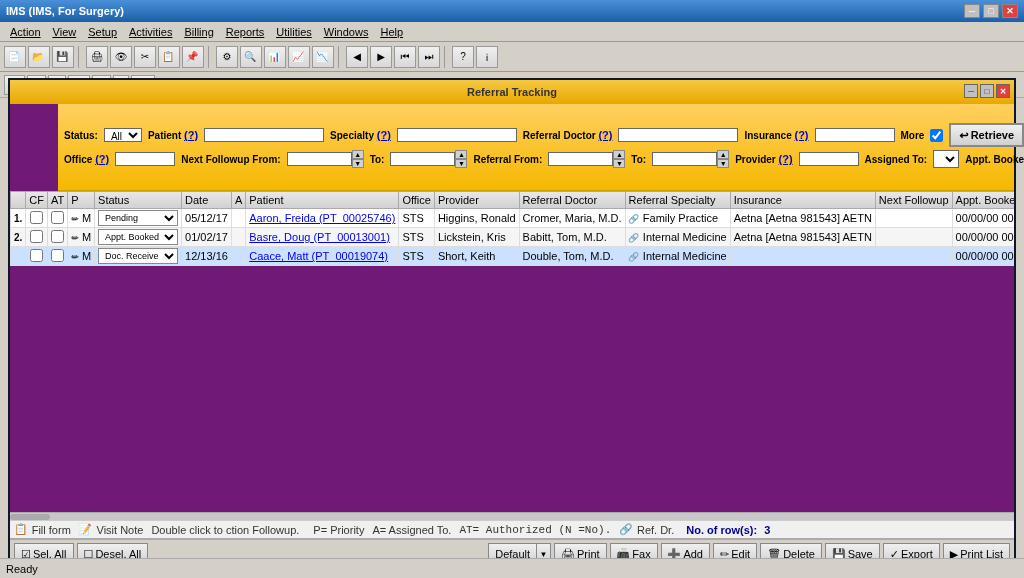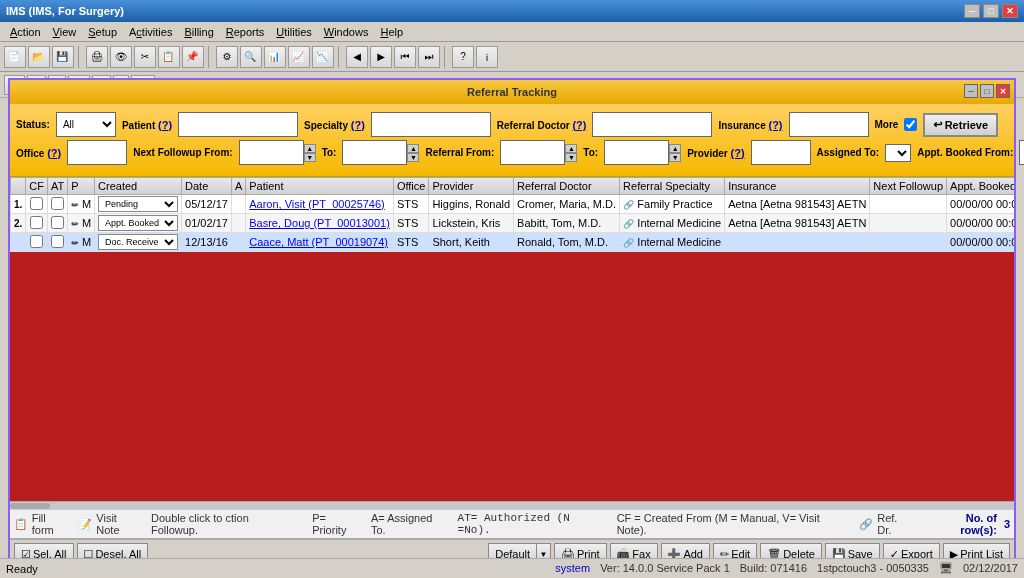--- a/index.html
+++ b/index.html
@@ -6,47 +6,47 @@
     body { background: #d4d0c8; overflow: hidden; width: 1024px; height: 578px; }
 
     
     #title-bar { background: linear-gradient(to bottom, #4a90d9, #1a5fa8); color: white; height: 22px; display: flex; align-items: center; justify-content: space-between; padding: 0 6px; font-size: 12px; font-weight: bold; }
     #title-bar-controls { display: flex; gap: 3px; }
     .title-btn { background: #c0c0c0; border: 1px solid #888; width: 16px; height: 14px; font-size: 9px; display: flex; align-items: center; justify-content: center; cursor: pointer; }
     .title-btn.close { background: #e04040; color: white; }
 
     
     #menu-bar { background: #d4d0c8; height: 20px; display: flex; align-items: center; padding: 0 4px; border-bottom: 1px solid #999; }
-    .menu-item { padding: 2px 6px; cursor: pointer; font-size: 11px; }
+    .menu-item { padding: 2px 6px; cursor: pointer; font-size: 11px; text-decoration: underline; }
     .menu-item span { text-decoration: underline; }
 
     
     #toolbar { background: #d4d0c8; height: 30px; display: flex; align-items: center; padding: 2px 4px; border-bottom: 1px solid #999; gap: 2px; }
     .tb-btn { background: linear-gradient(to bottom, #f0f0f0, #d8d8d8); border: 1px solid #999; width: 22px; height: 22px; display: flex; align-items: center; justify-content: center; cursor: pointer; font-size: 10px; }
     .tb-sep { width: 4px; height: 22px; border-left: 1px solid #999; margin: 0 2px; }
 
     
     #nav-bar { background: #d4d0c8; height: 26px; display: flex; align-items: center; padding: 2px 4px; border-bottom: 1px solid #aaa; gap: 2px; }
     .nav-btn { background: linear-gradient(to bottom, #f0f0f0, #d8d8d8); border: 1px solid #999; padding: 1px 4px; height: 20px; display: flex; align-items: center; cursor: pointer; font-size: 11px; gap: 2px; }
 
     
-    #main-window { position: absolute; top: 78px; left: 8px; right: 8px; bottom: 8px; background: #b91c1c; border: 2px solid #8b5cf6; }
+    #main-window { position: absolute; top: 78px; left: 8px; right: 8px; bottom: 8px; background: #701a75; border: 2px solid #0f172a; }
 
     
     #win-title { background: linear-gradient(to bottom, #f5c842, #e8a800); height: 24px; display: flex; align-items: center; justify-content: center; font-size: 13px; font-weight: bold; color: #333; position: relative; }
     #win-title-controls { position: absolute; right: 4px; top: 4px; display: flex; gap: 2px; }
     .win-btn { background: #c0c0c0; border: 1px solid #666; width: 14px; height: 14px; font-size: 8px; display: flex; align-items: center; justify-content: center; cursor: pointer; }
     .win-btn.close { background: #e04040; color: white; }
 
     
-    #filter-area { background: linear-gradient(to bottom, #ffd060, #f5b800); padding: 8px 6px; border-bottom: 1px solid #c8a000; }
+    #filter-area { background: linear-gradient(to bottom, #ffd060, #f5b800); padding: 19px 6px; border-bottom: 1px solid #c8a000; margin-left: 48px; }
     .filter-row { display: flex; align-items: center; gap: 6px; margin-bottom: 3px; }
     .filter-label { font-size: 10px; font-weight: bold; white-space: nowrap; }
     .filter-label-blue { color: #0000cc; text-decoration: underline; cursor: pointer; }
-    select, input[type="text"] { background: white; border: 1px solid #666; height: 25px; font-size: 10px; padding: 1px 2px; }
+    select, input[type="text"] { background: white; border: 1px solid #666; height: 14px; font-size: 10px; padding: 1px 2px; }
     .filter-select-sm { width: 60px; }
     .filter-input-md { width: 120px; }
     .retrieve-btn { background: linear-gradient(to bottom, #f0f0f0, #d0d0d0); border: 2px solid #888; padding: 2px 8px; font-size: 11px; font-weight: bold; cursor: pointer; display: flex; align-items: center; gap: 2px; height: 24px; }
     .date-input { width: 65px; height: 18px; border: 1px solid #666; font-size: 10px; padding: 1px 2px; }
     .date-spin { display: inline-flex; flex-direction: column; }
     .spin-btn { width: 12px; height: 9px; background: #d0d0d0; border: 1px solid #888; font-size: 7px; cursor: pointer; display: flex; align-items: center; justify-content: center; line-height: 1; }
     .date-wrap { display: flex; align-items: center; }
 
     
     #table-area { flex: 1; overflow: auto; }
@@ -242,21 +242,21 @@
     </div>
 
     <div id="table-area">
       <table>
         <thead>
           <tr>
             <th style="width:18px;"></th>
             <th>CF</th>
             <th>AT</th>
             <th>P</th>
-            <th>Created</th>
+            <th>Status</th>
             <th>Date</th>
             <th>A</th>
             <th>Patient</th>
             <th>Office</th>
             <th>Provider</th>
             <th>Referral Doctor</th>
             <th>Referral Specialty</th>
             <th>Insurance</th>
             <th>Next Followup</th>
             <th>Appt. Booked</th>
@@ -276,21 +276,21 @@
       <span>M</span>
     </td>
     <td>
       <select class="status-select">
         <option>Pending</option>
       </select>
     </td>
     <td>05/12/17</td>
     <td></td>
     <td>
-      <span class="link-text">Aaron, Visit (PT_00025746)</span>
+      <span class="link-text">Aaron, Freida (PT_00025746)</span>
     </td>
     <td>STS</td>
     <td>Higgins, Ronald</td>
     <td>Cromer, Maria, M.D.</td>
     <td>
       <span style="color:#888; font-size:9px;">🔗</span>
       Family Practice
     </td>
     <td>Aetna [Aetna 981543] AETN</td>
     <td></td>
@@ -346,21 +346,21 @@
         <option>Doc. Receive</option>
       </select>
     </td>
     <td>12/13/16</td>
     <td></td>
     <td>
       <span class="link-text">Caace, Matt (PT_00019074)</span>
     </td>
     <td>STS</td>
     <td>Short, Keith</td>
-    <td>Ronald, Tom, M.D.</td>
+    <td>Double, Tom, M.D.</td>
     <td>
       <span style="color:#888; font-size:9px;">🔗</span>
       Internal Medicine
     </td>
     <td></td>
     <td></td>
     <td>00/00/00  00:00 AM</td>
   </tr>
           </tbody>
       </table>
@@ -372,21 +372,20 @@
 
     <div id="legend">
       <span style="color:#0000aa; cursor:pointer;">📋</span>
       <span>Fill form</span>
       <span style="color:#0000aa; margin-left:4px; cursor:pointer;">📝</span>
       <span>Visit Note</span>
       <span style="margin-left:4px;">Double click to ction Followup.</span>
       <span style="margin-left:10px;">P= Priority</span>
       <span style="margin-left:4px;">A= Assigned To.</span>
       <span style="margin-left:4px;font-family:Liberation Mono, monospace;">AT= Authorized (N =No).</span>
-      <span style="margin-left:4px;">CF = Created From (M = Manual, V= Visit Note).</span>
       <span style="color:#0000aa; margin-left:4px; cursor:pointer;">🔗</span>
       <span>Ref. Dr.</span>
       <span class="bold-label" style="margin-left:8px; font-weight:bold; color:#00008b;">No. of row(s):</span>
       <span class="bold-label" style="font-weight:bold; color:#00008b; margin-left:3px;">3</span>
     </div>
 
     <div id="bottom-toolbar">
       <button class="bottom-btn">
         <span>☑</span>
         <span>Sel. All</span>
@@ -436,21 +435,13 @@
       <button class="bottom-btn">
         <span>▶</span>
         <span>Print List</span>
       </button>
     </div>
   </div>
 </div>
 
 <div id="status-bar">
   <span>Ready</span>
-  <div id="status-bar-right">
-    <span style="color:#0000cc;">system</span>
-    <span>Ver: 14.0.0 Service Pack 1</span>
-    <span>Build: 071416</span>
-    <span>1stpctouch3 - 0050335</span>
-    <span>🖥</span>
-    <span>02/12/2017</span>
-  </div>
 </div>
 
 </body></html>

